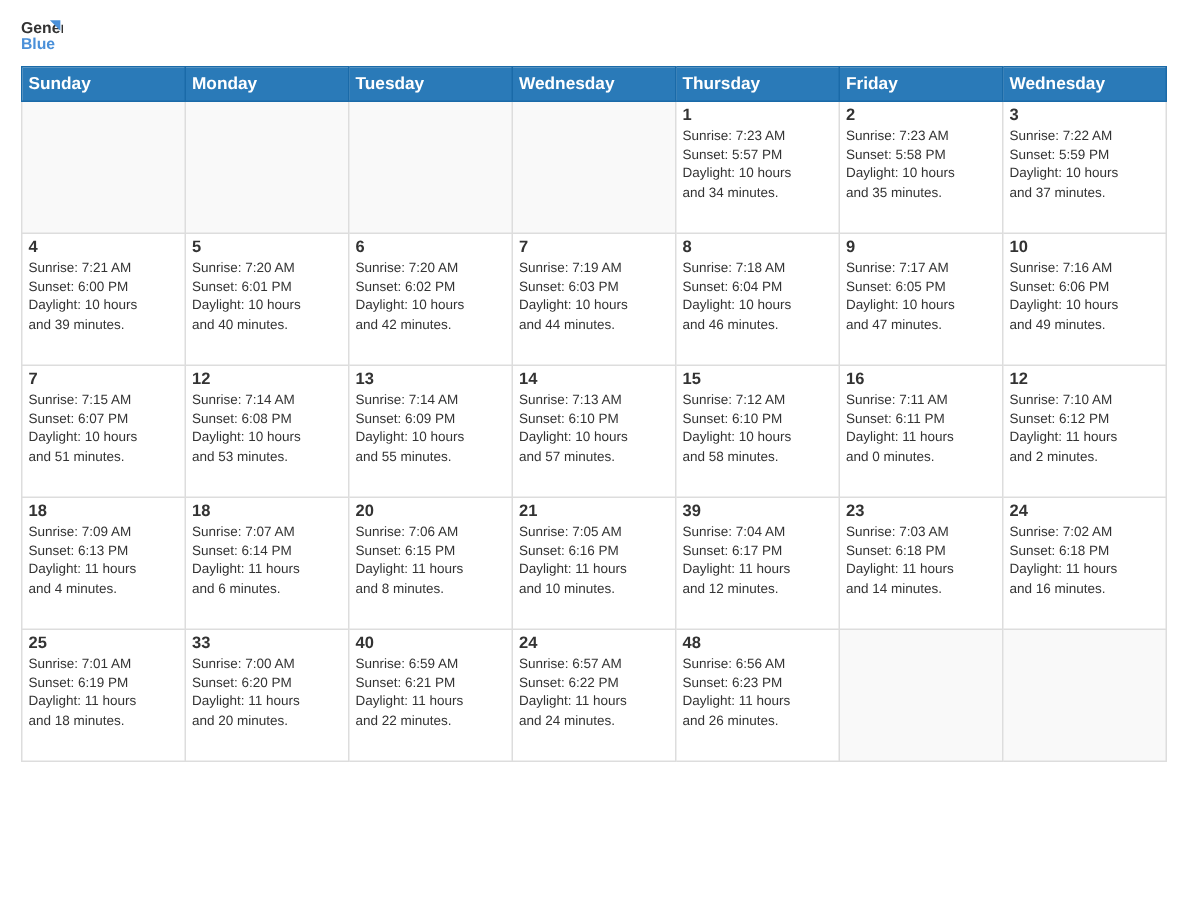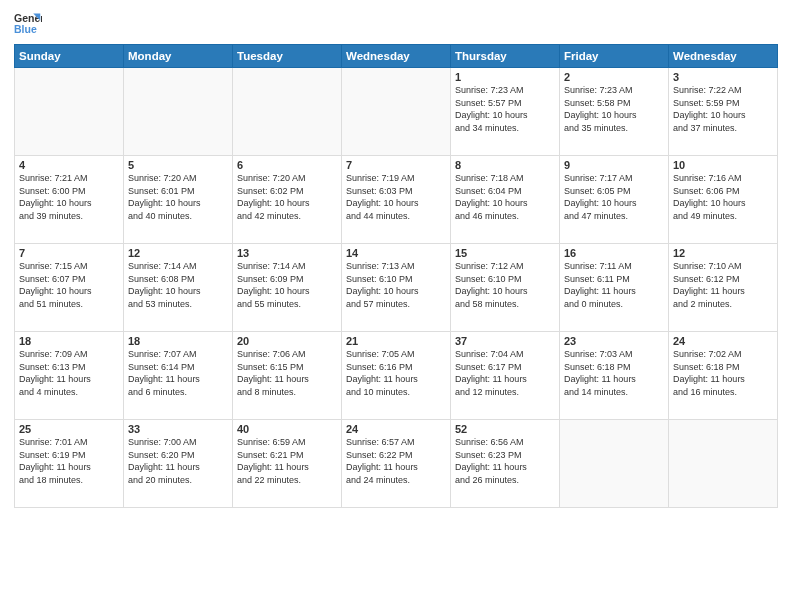--- a/index.html
+++ b/index.html
@@ -201,21 +201,21 @@
           </td>
           <td>
             <span class="day-num">20</span>
             <div class="cell-text">Sunrise: 7:06 AM<br>Sunset: 6:15 PM<br>Daylight: 11 hours<br>and 8 minutes.</div>
           </td>
           <td>
             <span class="day-num">21</span>
             <div class="cell-text">Sunrise: 7:05 AM<br>Sunset: 6:16 PM<br>Daylight: 11 hours<br>and 10 minutes.</div>
           </td>
           <td>
-            <span class="day-num">37</span>
+            <span class="day-num">39</span>
             <div class="cell-text">Sunrise: 7:04 AM<br>Sunset: 6:17 PM<br>Daylight: 11 hours<br>and 12 minutes.</div>
           </td>
           <td>
             <span class="day-num">23</span>
             <div class="cell-text">Sunrise: 7:03 AM<br>Sunset: 6:18 PM<br>Daylight: 11 hours<br>and 14 minutes.</div>
           </td>
           <td>
             <span class="day-num">24</span>
             <div class="cell-text">Sunrise: 7:02 AM<br>Sunset: 6:18 PM<br>Daylight: 11 hours<br>and 16 minutes.</div>
           </td>
@@ -231,21 +231,21 @@
           </td>
           <td>
             <span class="day-num">40</span>
             <div class="cell-text">Sunrise: 6:59 AM<br>Sunset: 6:21 PM<br>Daylight: 11 hours<br>and 22 minutes.</div>
           </td>
           <td>
             <span class="day-num">24</span>
             <div class="cell-text">Sunrise: 6:57 AM<br>Sunset: 6:22 PM<br>Daylight: 11 hours<br>and 24 minutes.</div>
           </td>
           <td>
-            <span class="day-num">52</span>
+            <span class="day-num">48</span>
             <div class="cell-text">Sunrise: 6:56 AM<br>Sunset: 6:23 PM<br>Daylight: 11 hours<br>and 26 minutes.</div>
           </td>
           <td class="empty"></td>
           <td class="empty"></td>
         </tr>
       </tbody>
   </table>
 </div>
 
 </body></html>

